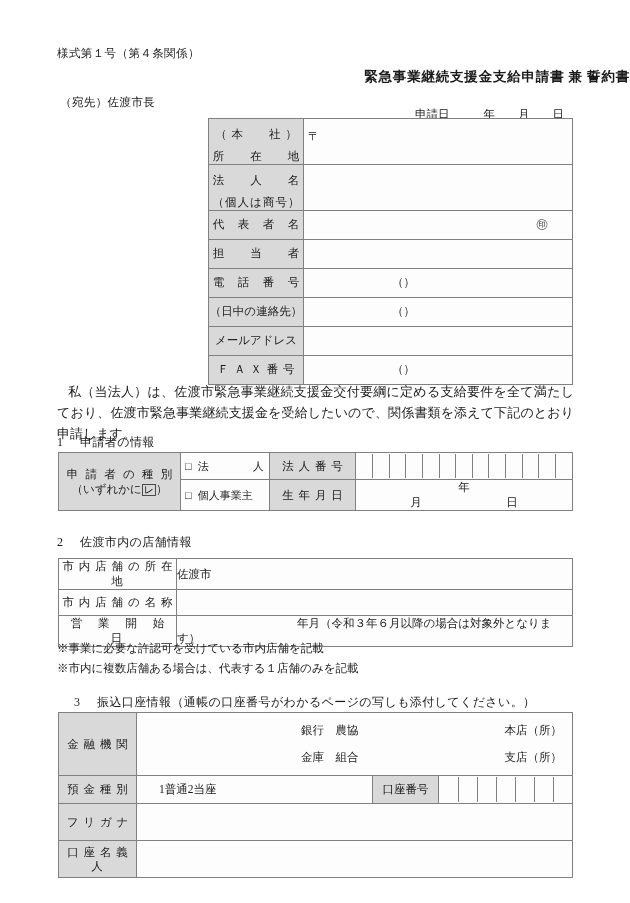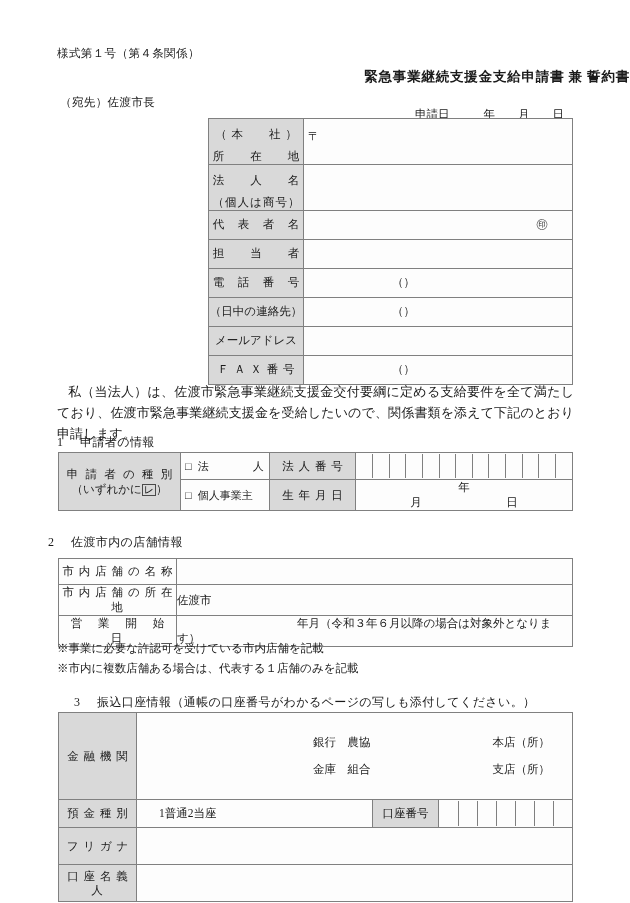--- a/index.html
+++ b/index.html
@@ -291,37 +291,37 @@
           <span class="box">□</span><span>個人事業主</span>
         </td>
         <td class="lbl lbl-spread1">生 年 月 日</td>
         <td class="ymd-row">
           <span class="y">年</span><span class="m">月</span><span class="d">日</span>
         </td>
       </tr>
     </tbody>
   </table>
 
-  <div class="sec-head" style="left:48px; top:534px;font-family:Liberation Serif, serif;">
+  <div class="sec-head" style="left:57px; top:534px;font-family:Liberation Serif, serif;">
     <span class="num">2</span><span>佐渡市内の店舗情報</span>
   </div>
 
   <table class="tbl" id="shop-table">
     <colgroup>
         <col style="width:118px">
         <col style="width:396px">
       </colgroup>
     <tbody>
       <tr>
+        <td class="shop-lbl lbl-spread1">市 内 店 舗 の 所 在 地</td>
+        <td class="cellpad">佐渡市</td>
+      </tr>
+      <tr>
         <td class="shop-lbl lbl-spread1">市 内 店 舗 の 名 称</td>
         <td></td>
-      </tr>
-      <tr>
-        <td class="shop-lbl lbl-spread1">市 内 店 舗 の 所 在 地</td>
-        <td class="cellpad">佐渡市</td>
       </tr>
       <tr>
         <td class="shop-lbl lbl-spread2">営　業　開　始　日</td>
         <td>
           <span class="biz-date">年</span><span class="g1"></span><span>月</span><span class="g2"></span><span>（令和３年６月以降の場合は対象外となります）</span>
         </td>
       </tr>
     </tbody>
   </table>
 
@@ -335,21 +335,21 @@
   <table class="tbl" id="bank-table">
     <colgroup>
       <col style="width:78px">
         <col style="width:236px">
         <col style="width:66px">
         <col style="width:134px">
     </colgroup>
     <tbody>
       <tr>
         <td class="lbl lbl-spread1">金 融 機 関</td>
-        <td colspan="3" style="height:54px;padding:16px">
+        <td colspan="3" style="height:54px;padding:4px">
           <div class="bank-line">
             <span class="bank-kind">銀行　農協</span>
             <span class="bank-branch">本店（所）</span>
           </div>
           <div class="bank-line">
             <span class="bank-kind">金庫　組合</span>
             <span class="bank-branch">支店（所）</span>
           </div>
         </td>
       </tr>

